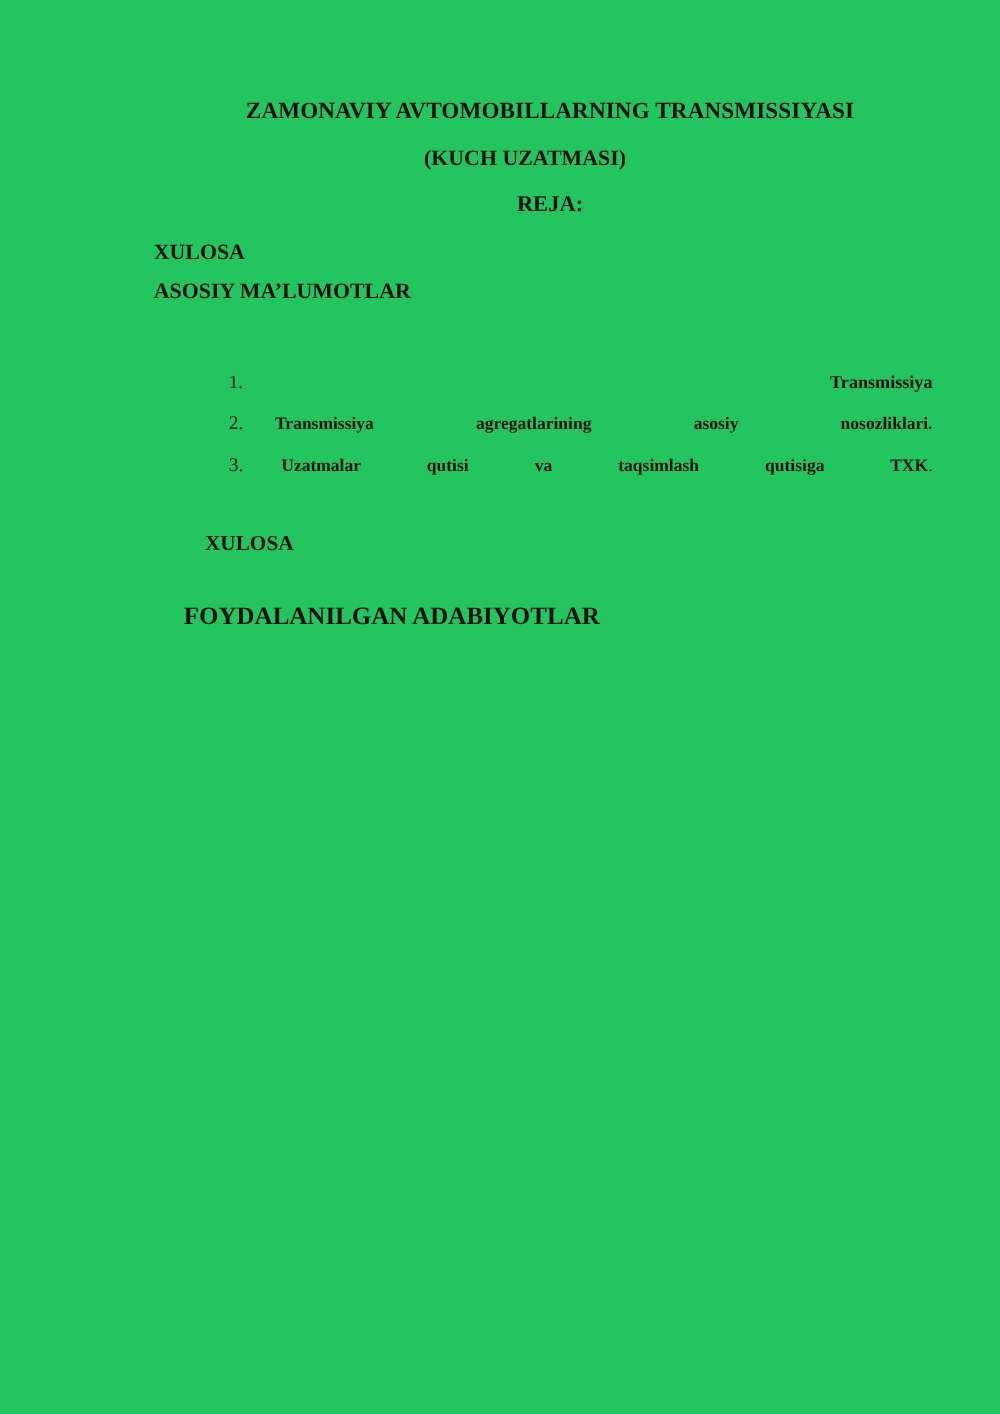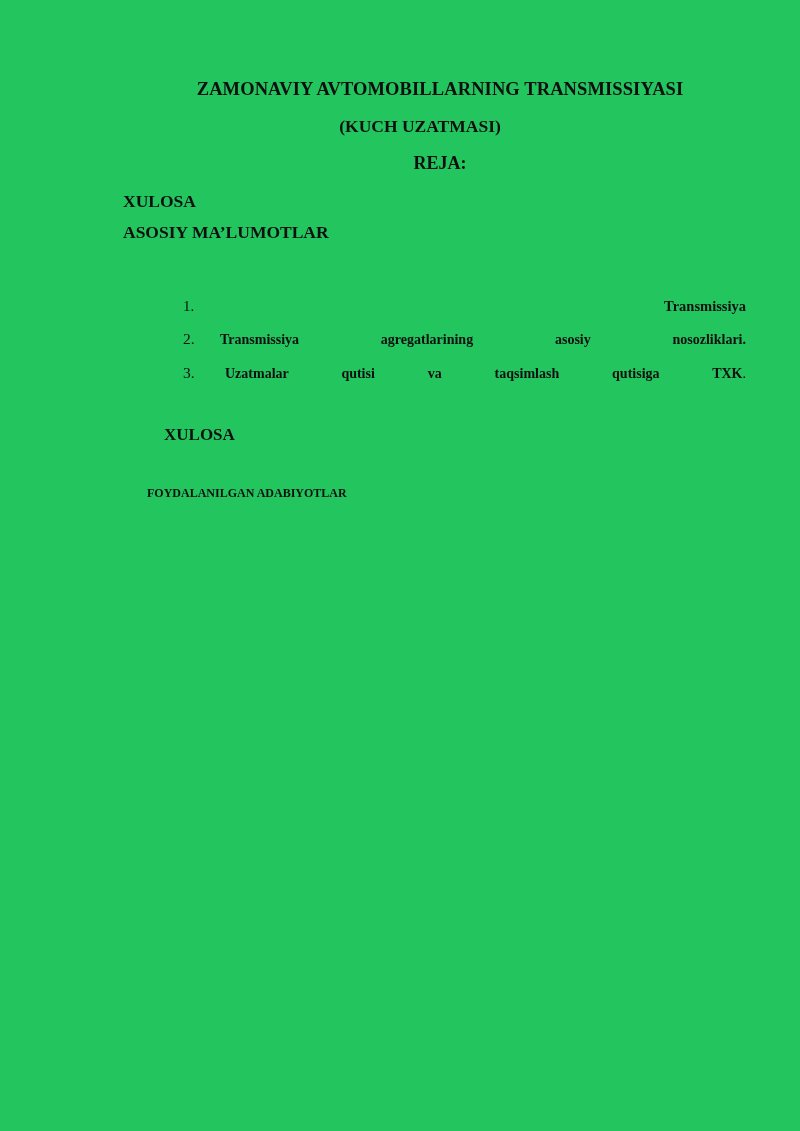--- a/index.html
+++ b/index.html
@@ -126,21 +126,21 @@
     left: 164px;
     top: 424px;
     font-size: 17px;
     font-weight: bold;
     line-height: 22px;
   }
   .heading-references {
     position: absolute;
     left: 147px;
     top: 482px;
-    font-size: 12px;
+    font-size: 20px;
     font-weight: bold;
     line-height: 22px;
   }
 </style>
 </head>
 <body>
 
 <div class="page">
 
   <div class="title-block">

